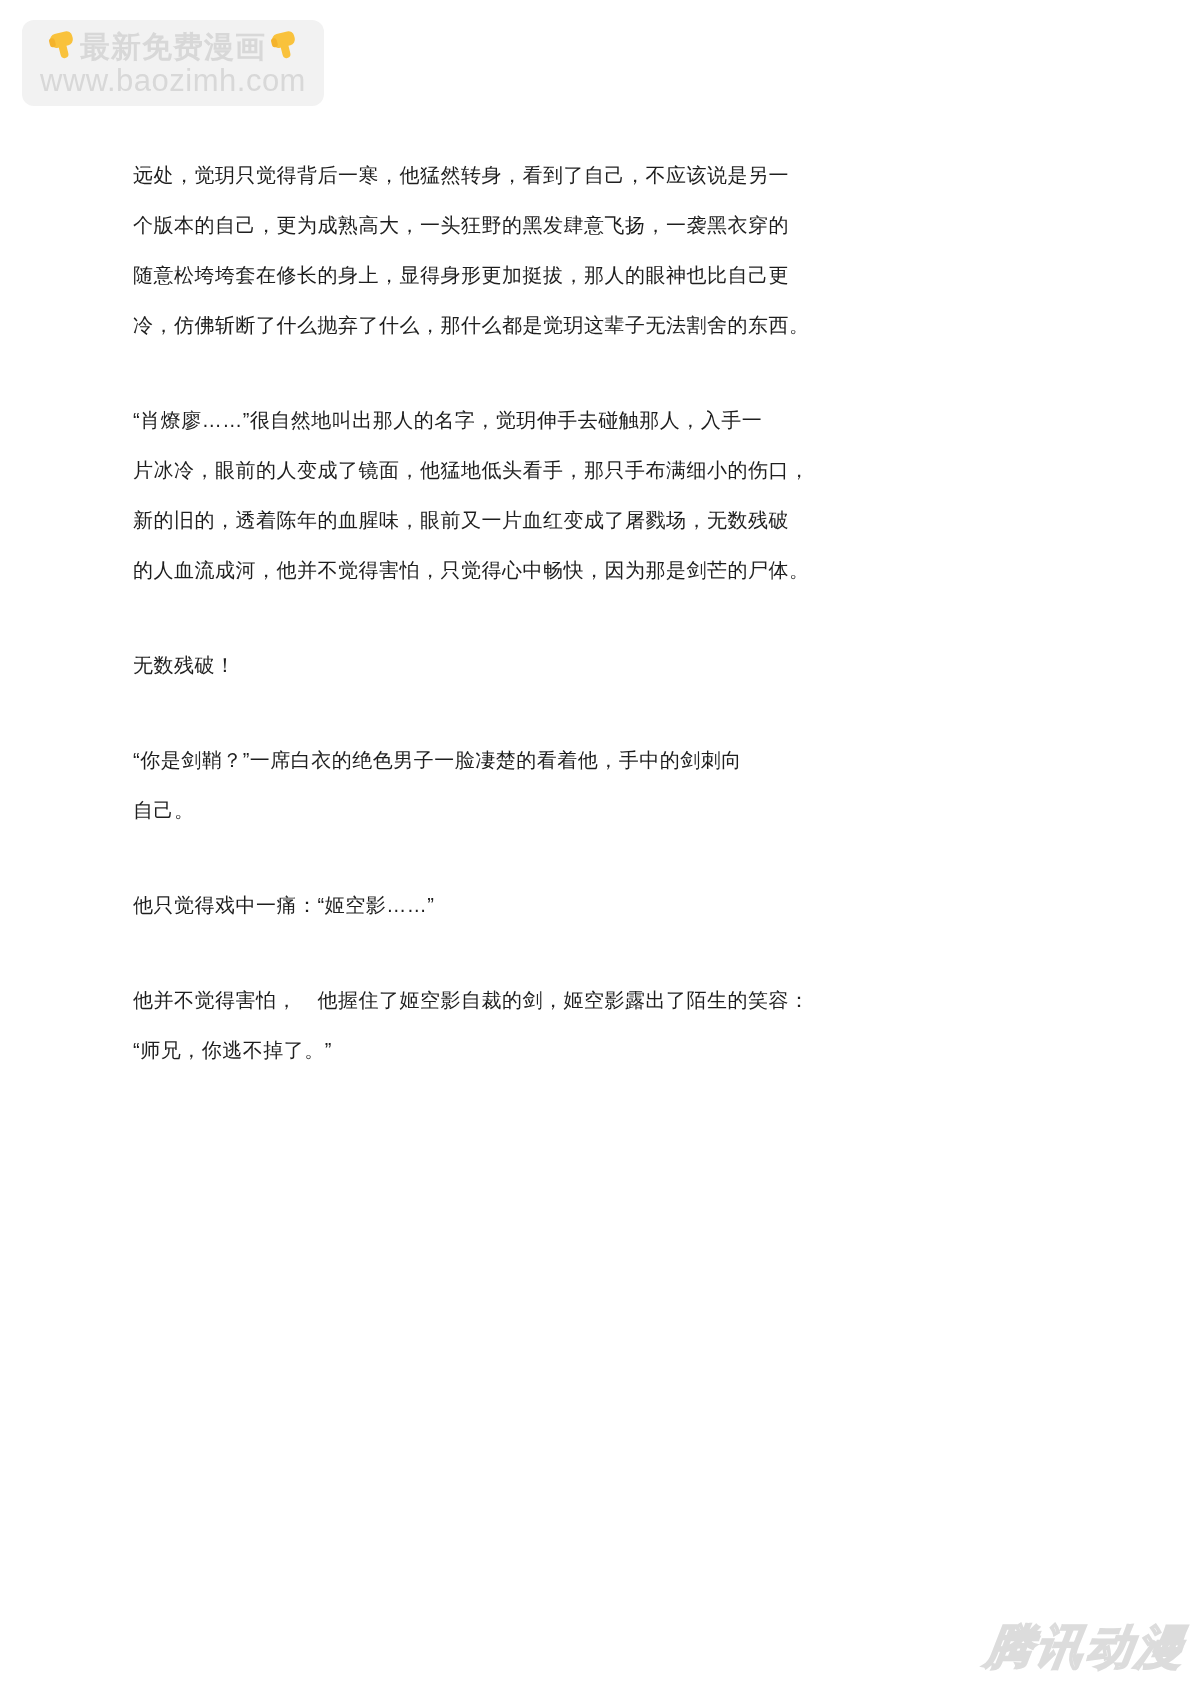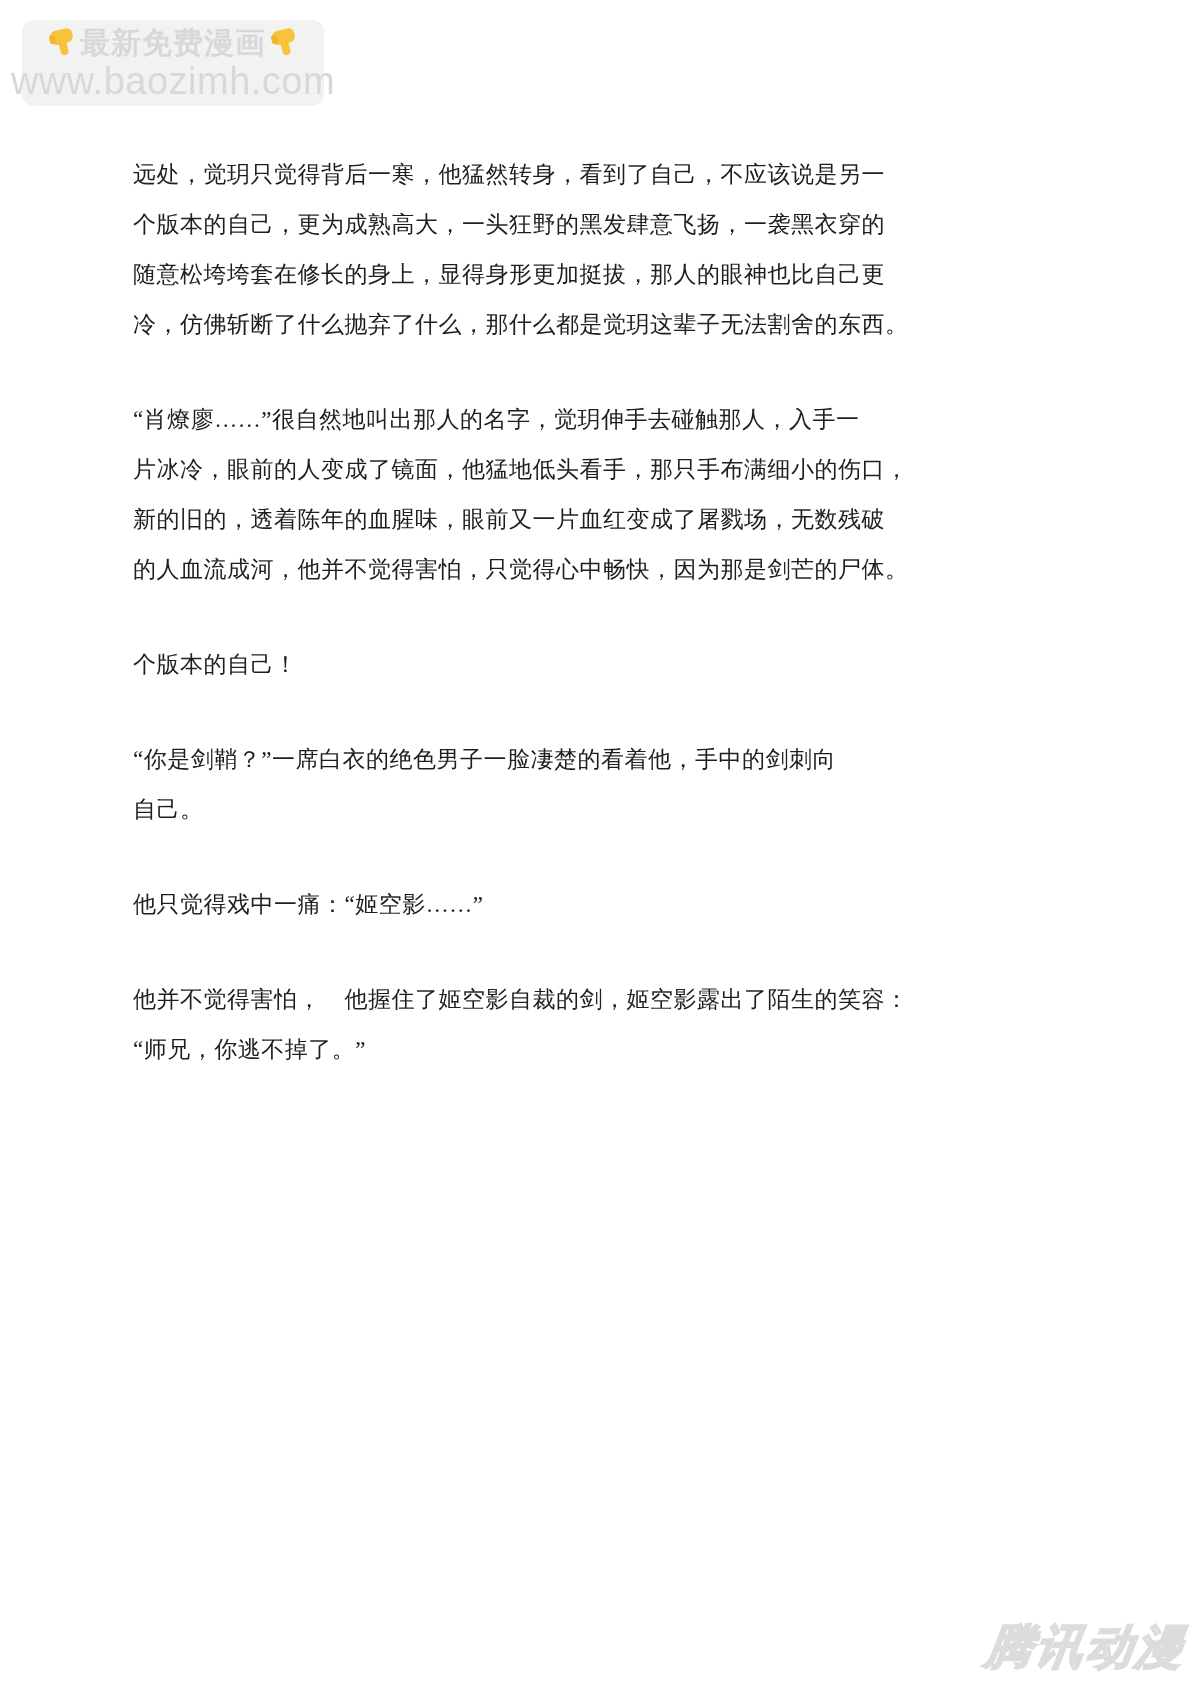--- a/index.html
+++ b/index.html
@@ -35,42 +35,41 @@
     font-weight: bold;
     line-height: 1.05;
     letter-spacing: 1px;
   }
   .wm-emoji {
     display: inline-flex;
     width: 30px;
     height: 34px;
   }
   .wm-line2 {
-    font-size: 38px;
+    font-size: 31px;
     line-height: 1.05;
     margin-top: 3px;
     letter-spacing: 0.5px;
   }
 
   
   .content {
     position: absolute;
     left: 133px;
     top: 150px;
     width: 940px;
   }
   .para {
     margin: 0 0 45px 0;
-    font-size: 23px;
+    font-size: 20px;
     line-height: 50px;
     color: #1e1e1e;
     white-space: pre-line;
     text-align: left;
     letter-spacing: 0.5px;
-    font-family: Liberation Serif, serif;
   }
 
   
   .logo {
     position: absolute;
     left: 986px;
     top: 1616px;
     font-size: 47px;
     font-weight: bold;
     font-style: italic;
@@ -112,21 +111,21 @@
 
 <main class="content">
   <p class="para">远处，觉玥只觉得背后一寒，他猛然转身，看到了自己，不应该说是另一
 个版本的自己，更为成熟高大，一头狂野的黑发肆意飞扬，一袭黑衣穿的
 随意松垮垮套在修长的身上，显得身形更加挺拔，那人的眼神也比自己更
 冷，仿佛斩断了什么抛弃了什么，那什么都是觉玥这辈子无法割舍的东西。</p>
   <p class="para">“肖燎廖……”很自然地叫出那人的名字，觉玥伸手去碰触那人，入手一
 片冰冷，眼前的人变成了镜面，他猛地低头看手，那只手布满细小的伤口，
 新的旧的，透着陈年的血腥味，眼前又一片血红变成了屠戮场，无数残破
 的人血流成河，他并不觉得害怕，只觉得心中畅快，因为那是剑芒的尸体。</p>
-  <p class="para">个版本的自己！</p>
+  <p class="para">无数残破！</p>
   <p class="para">“你是剑鞘？”一席白衣的绝色男子一脸凄楚的看着他，手中的剑刺向
 自己。</p>
   <p class="para">他只觉得戏中一痛：“姬空影……”</p>
   <p class="para">他并不觉得害怕，　他握住了姬空影自裁的剑，姬空影露出了陌生的笑容：
 “师兄，你逃不掉了。”</p>
 
 </main>
 
 <div class="logo">腾讯动漫</div>
 

